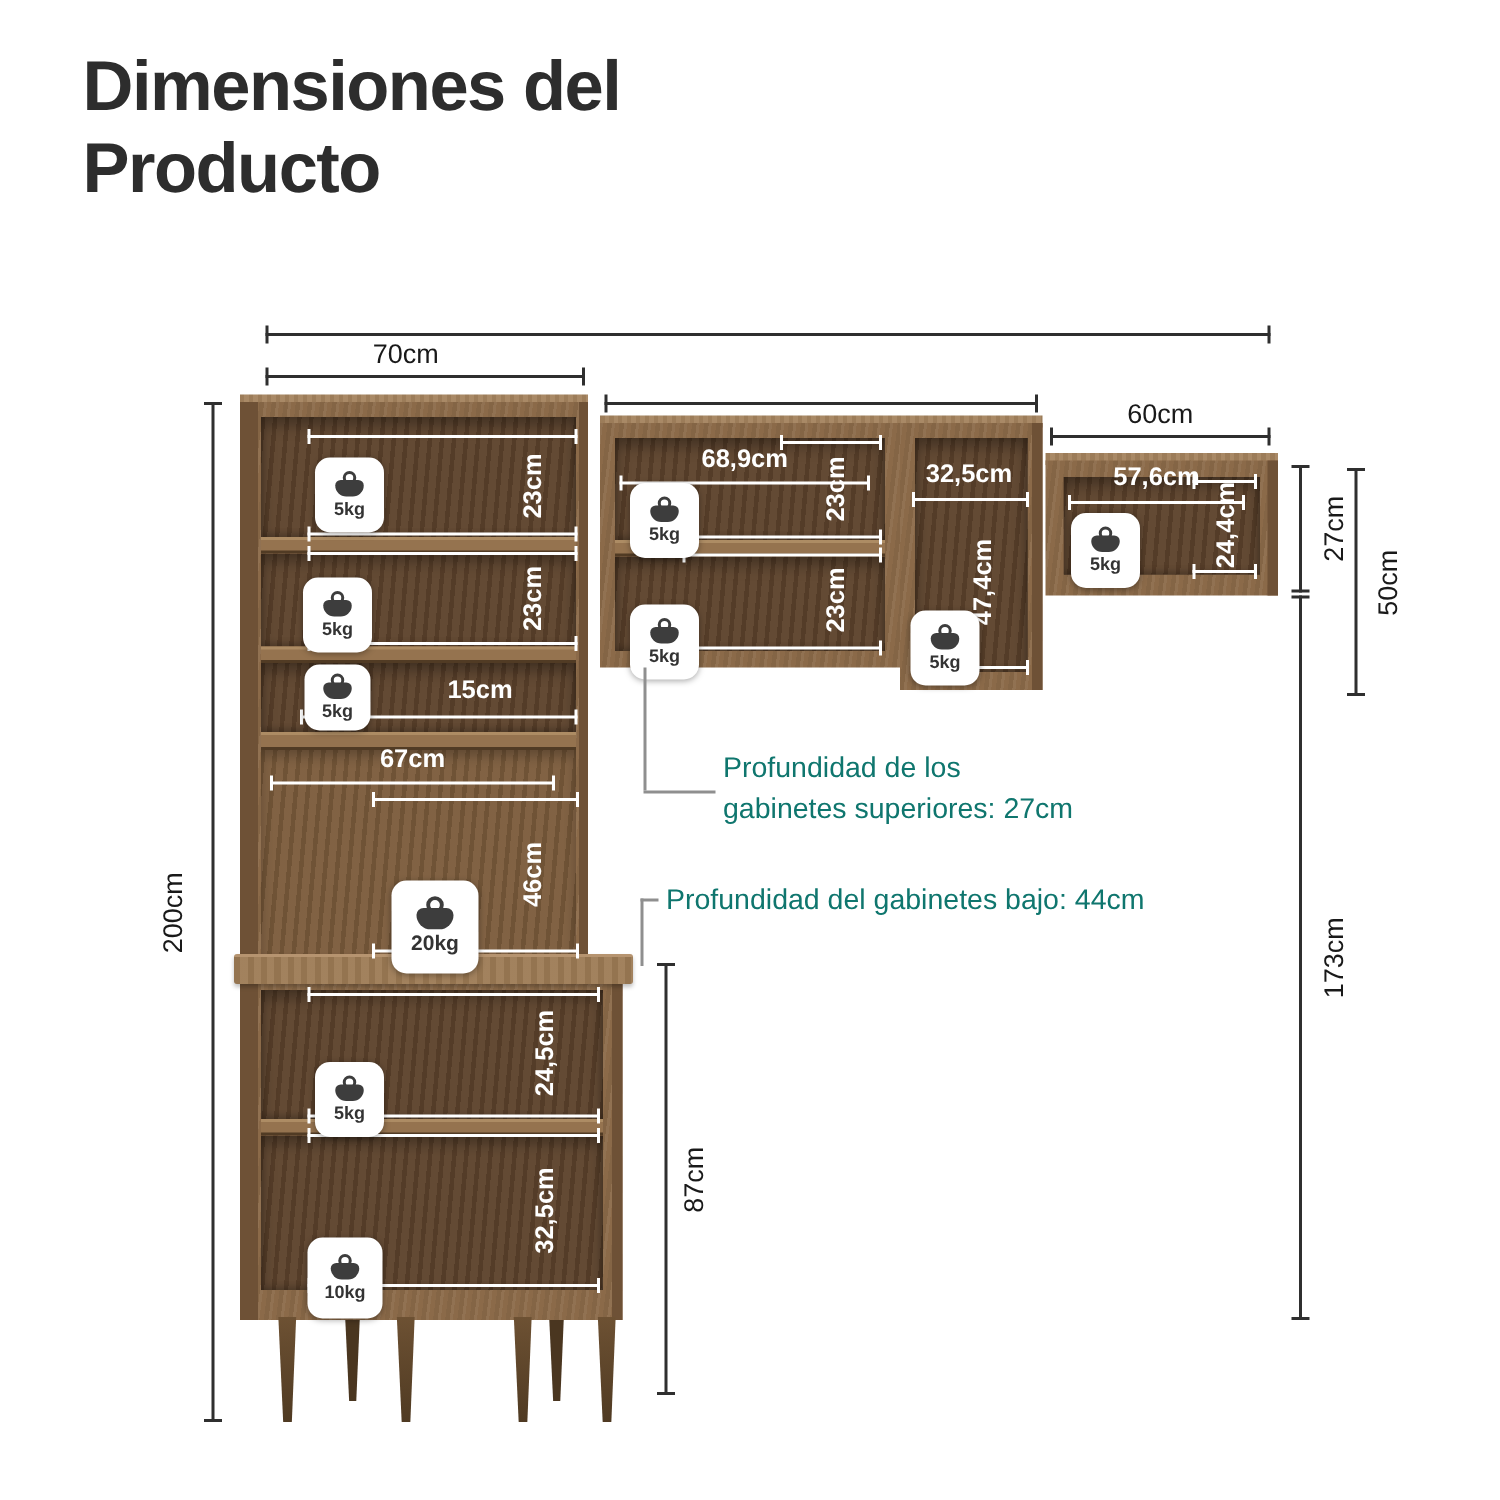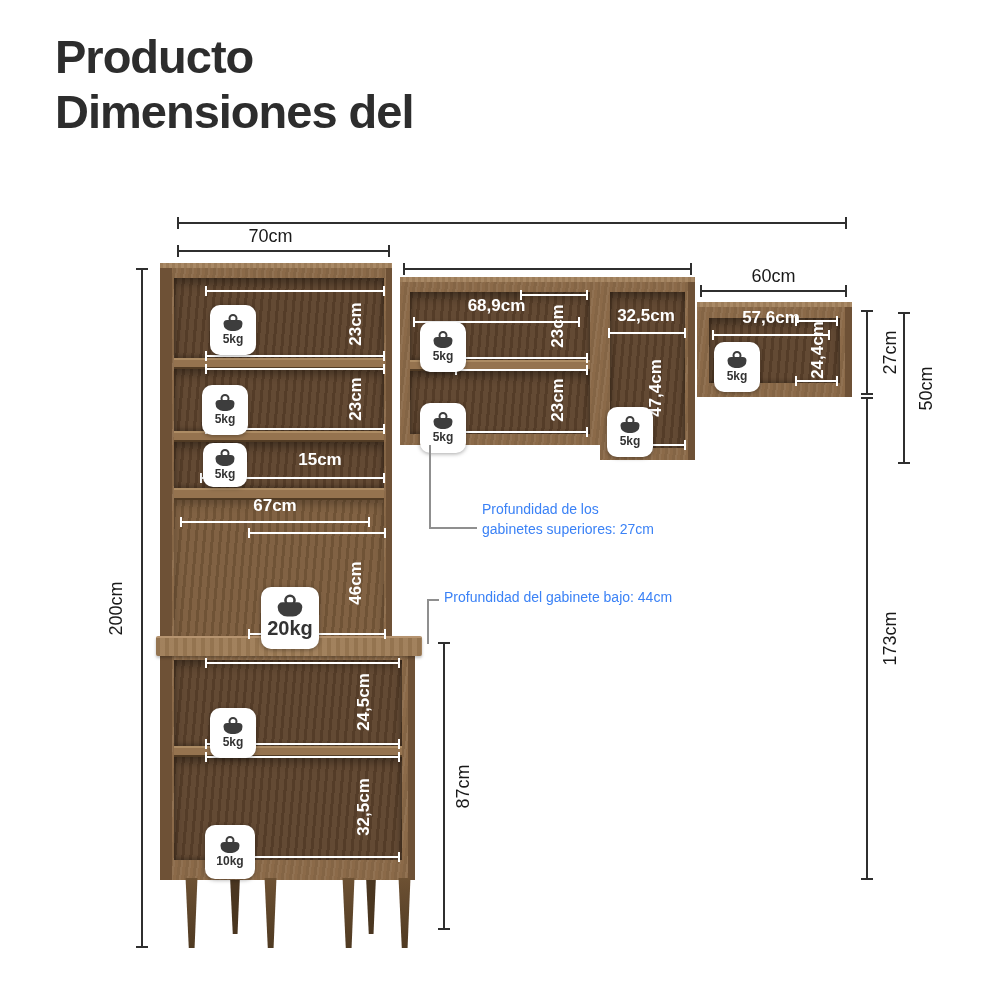--- a/index.html
+++ b/index.html
@@ -43,47 +43,47 @@
 
   
   .wl-h{position:absolute;height:2px;background:#fff;}
   .wl-h::before,.wl-h::after{content:"";position:absolute;width:2px;height:10px;top:-4px;background:#fff;}
   .wl-h::before{left:0;}.wl-h::after{right:0;}
   .wlab{position:absolute;font-size:17px;font-weight:600;color:#fff;text-align:center;white-space:nowrap;}
   .wvlab{position:absolute;display:flex;align-items:center;justify-content:center;}
   .wvlab>span{transform:rotate(-90deg);white-space:nowrap;font-size:17px;font-weight:600;color:#fff;}
 
   
-  .ann{position:absolute;font-size:14px;color:#3b82f6;line-height:1.42;}
+  .ann{position:absolute;font-size:19px;color:#0f766e;line-height:1.42;}
   .conn{position:absolute;background:#8f8f8f;}
 
   
   .badge{position:absolute;width:46px;height:50px;background:#fff;border-radius:10px;
          display:flex;flex-direction:column;align-items:center;justify-content:center;gap:1px;
          box-shadow:0 1px 4px rgba(0,0,0,.35);}
   .badge .lbl{font-size:12px;font-weight:700;color:#333;}
   .badge.small{width:44px;height:44px;}
   .badge.large{width:58px;height:62px;}
-  .badge.large .lbl{font-size:20px;}
+  .badge.large .lbl{font-size:14px;}
   .badge.mid{width:50px;height:54px;}
   .kb{position:relative;width:22px;height:17px;display:block;}
   .kb::before{content:"";position:absolute;top:0;left:50%;transform:translateX(-50%);
               width:9px;height:9px;border:2.5px solid #3d3d3d;border-radius:50%;box-sizing:border-box;}
   .kb::after{content:"";position:absolute;bottom:0;left:50%;transform:translateX(-50%);
              width:19px;height:11px;background:#3d3d3d;border-radius:4px 4px 8px 8px;}
   .badge.large .kb{transform:scale(1.3);margin-bottom:2px;}
 </style>
 </head>
 <body>
 
 <div class="canvas">
 
   <div class="title">
+    <span>Dimensiones del</span>
     <span>Producto</span>
-    <span>Dimensiones del</span>
   </div>
 
   <div class="leg back" style="left:228px;top:878px;width:14px;height:56px"></div>
   <div class="leg back" style="left:364px;top:878px;width:14px;height:56px"></div>
 
   <div class="abs wood-top" style="left:160px;top:263px;width:232px;height:8px"></div>
   <div class="abs wood" style="left:160px;top:268px;width:232px;height:372px"></div>
   <div class="abs wood-side" style="left:160px;top:268px;width:12px;height:372px"></div>
   <div class="abs wood-side" style="left:386px;top:268px;width:6px;height:372px"></div>
 
@@ -266,15 +266,15 @@
 
   <div class="conn" style="left:429px;top:445px;width:2px;height:82px"></div>
   <div class="conn" style="left:429px;top:527px;width:48px;height:2px"></div>
   <div class="ann" style="left:482px;top:500px;width:300px">
     <span style="display:block">Profundidad de los</span>
     <span style="display:block">gabinetes superiores: 27cm</span>
   </div>
 
   <div class="conn" style="left:427px;top:599px;width:12px;height:2px"></div>
   <div class="conn" style="left:427px;top:599px;width:2px;height:45px"></div>
-  <div class="ann" style="left:444px;top:588px;white-space:nowrap">Profundidad del gabinete bajo: 44cm</div>
+  <div class="ann" style="left:444px;top:588px;white-space:nowrap">Profundidad del gabinetes bajo: 44cm</div>
 
 </div>
 
 </body></html>

